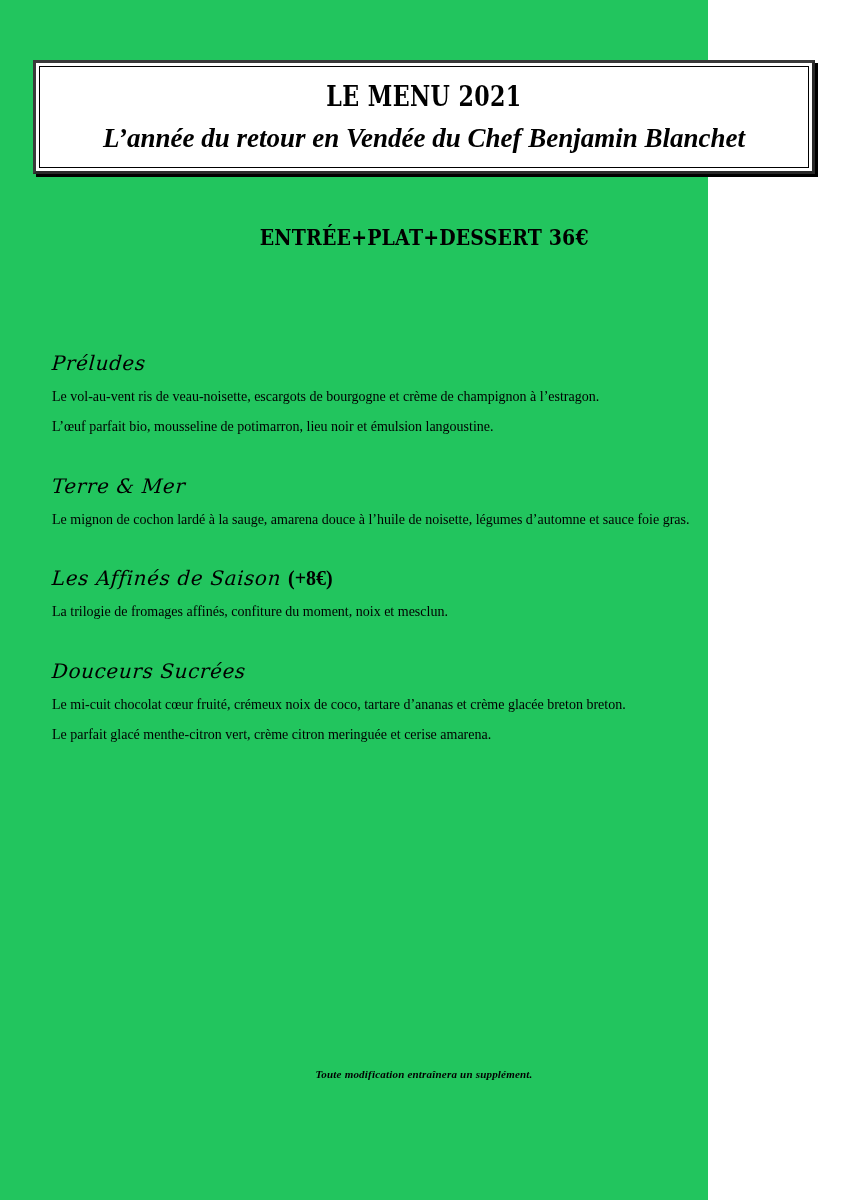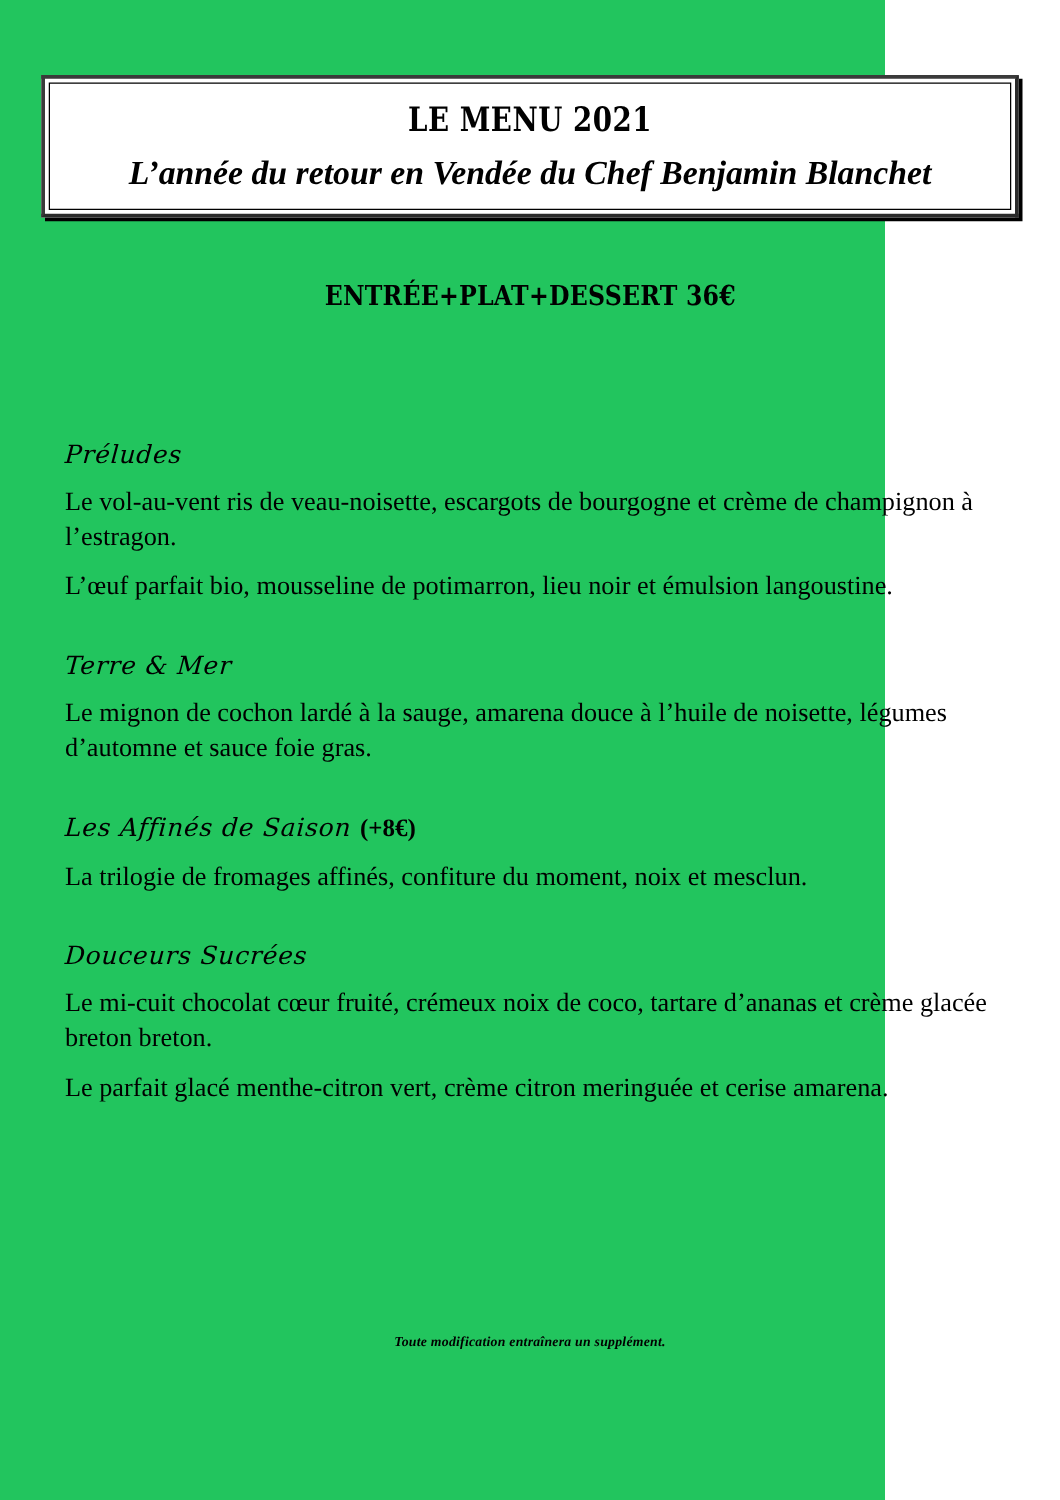--- a/index.html
+++ b/index.html
@@ -114,21 +114,21 @@
     font-family: "Liberation Serif", "DejaVu Serif", serif;
     font-style: normal;
     font-weight: 700;
     font-size: 20px;
     letter-spacing: 0;
     display: inline-block;
     transform: skewX(4deg);
   }
   .dish {
     font-family: "Liberation Serif", "DejaVu Serif", serif;
-    font-size: 21px;
+    font-size: 14px;
     line-height: 1.32;
     margin: 0 0 12px 0;
   }
   .dish:last-child {
     margin-bottom: 0;
   }
 
   
   .footer-note {
     position: absolute;

